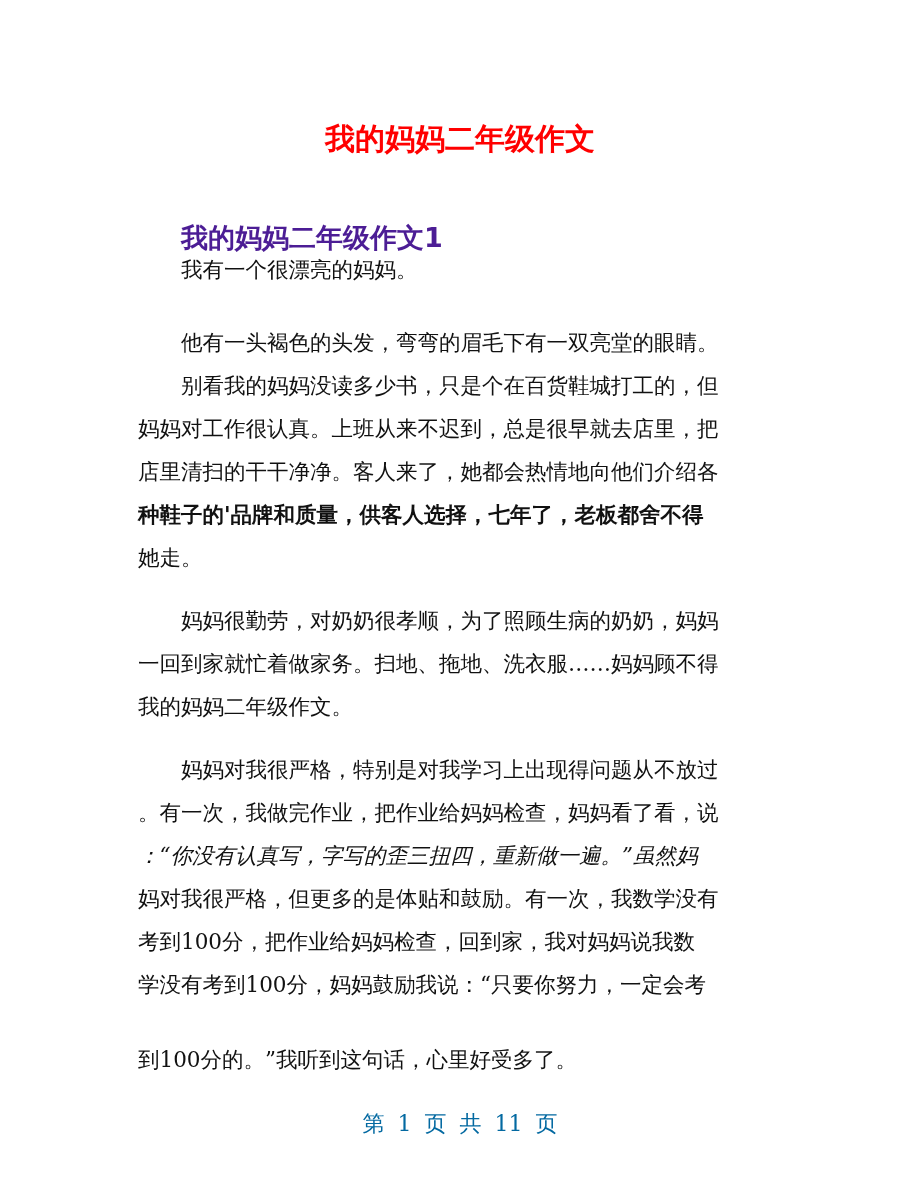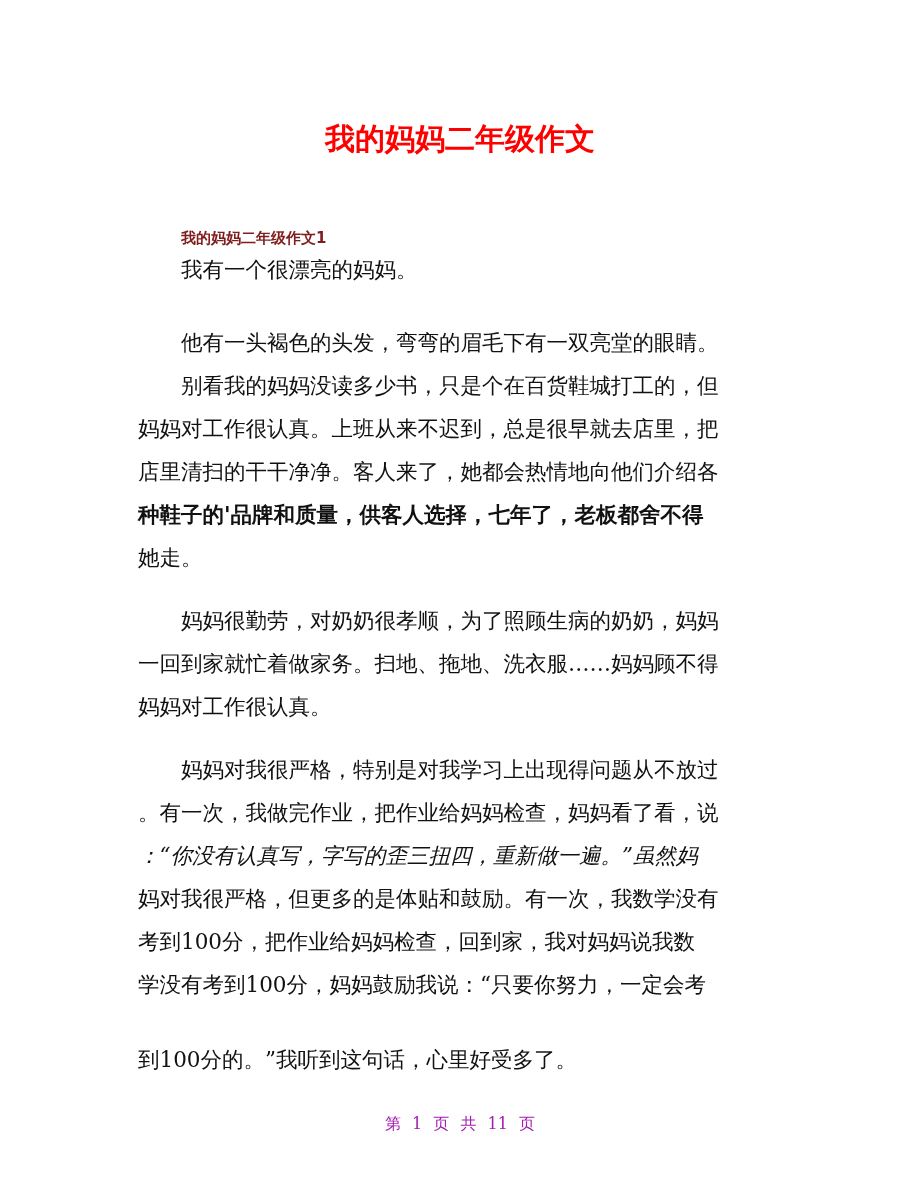--- a/index.html
+++ b/index.html
@@ -31,24 +31,24 @@
       font-family: "DejaVu Sans", sans-serif;
       font-weight: bold;
       font-size: 30px;
       line-height: 44px;
       letter-spacing: 0px;
     }
     .subtitle {
       position: absolute;
       top: 223px;
       left: 181px;
-      color: #7f1d1d;
+      color: #4c1d95;
       font-family: "DejaVu Sans", sans-serif;
       font-weight: bold;
-      font-size: 15px;
+      font-size: 27px;
       line-height: 30px;
     }
     .body-text {
       position: absolute;
       left: 138px;
       top: 250px;
       width: 650px;
       font-family: "DejaVu Serif", serif;
       font-size: 21.5px;
       color: #111111;
@@ -59,23 +59,23 @@
       white-space: nowrap;
       height: 32px;
       line-height: 32px;
     }
     .footer {
       position: absolute;
       top: 1112px;
       left: 0;
       width: 920px;
       text-align: center;
-      color: #a21caf;
+      color: #0369a1;
       font-family: "DejaVu Serif", serif;
-      font-size: 16px;
+      font-size: 22px;
       line-height: 24px;
       word-spacing: 6px;
     }
   </style>
 </head>
 <body>
 
 <div class="page">
   <div class="title">我的妈妈二年级作文</div>
   <div class="subtitle">我的妈妈二年级作文1</div>
@@ -83,21 +83,21 @@
   <div class="body-text">
     <div class="line" style="top: 4px; left: 43px;">我有一个很漂亮的妈妈。</div>
     <div class="line" style="top: 77px; left: 43px;">他有一头褐色的头发，弯弯的眉毛下有一双亮堂的眼睛。</div>
     <div class="line" style="top: 120px; left: 43px;">别看我的妈妈没读多少书，只是个在百货鞋城打工的，但</div>
     <div class="line" style="top: 163px; left: 0px;">妈妈对工作很认真。上班从来不迟到，总是很早就去店里，把</div>
     <div class="line" style="top: 206px; left: 0px;">店里清扫的干干净净。客人来了，她都会热情地向他们介绍各</div>
     <div class="line" style="top: 249px; left: 0px; font-weight: bold;">种鞋子的'品牌和质量，供客人选择，七年了，老板都舍不得</div>
     <div class="line" style="top: 292px; left: 0px;">她走。</div>
     <div class="line" style="top: 355px; left: 43px;">妈妈很勤劳，对奶奶很孝顺，为了照顾生病的奶奶，妈妈</div>
     <div class="line" style="top: 398px; left: 0px;">一回到家就忙着做家务。扫地、拖地、洗衣服……妈妈顾不得</div>
-    <div class="line" style="top: 441px; left: 0px;">妈妈对工作很认真。</div>
+    <div class="line" style="top: 441px; left: 0px;">我的妈妈二年级作文。</div>
     <div class="line" style="top: 504px; left: 43px;">妈妈对我很严格，特别是对我学习上出现得问题从不放过</div>
     <div class="line" style="top: 547px; left: 0px;">。有一次，我做完作业，把作业给妈妈检查，妈妈看了看，说</div>
     <div class="line" style="top: 590px; left: 0px; font-style: italic;">：“你没有认真写，字写的歪三扭四，重新做一遍。”虽然妈</div>
     <div class="line" style="top: 633px; left: 0px;">妈对我很严格，但更多的是体贴和鼓励。有一次，我数学没有</div>
     <div class="line" style="top: 676px; left: 0px;">考到100分，把作业给妈妈检查，回到家，我对妈妈说我数</div>
     <div class="line" style="top: 719px; left: 0px;">学没有考到100分，妈妈鼓励我说：“只要你努力，一定会考</div>
     <div class="line" style="top: 794px; left: 0px;">到100分的。”我听到这句话，心里好受多了。</div>
   </div>
 
   <div class="footer">第 1 页 共 11 页</div>

